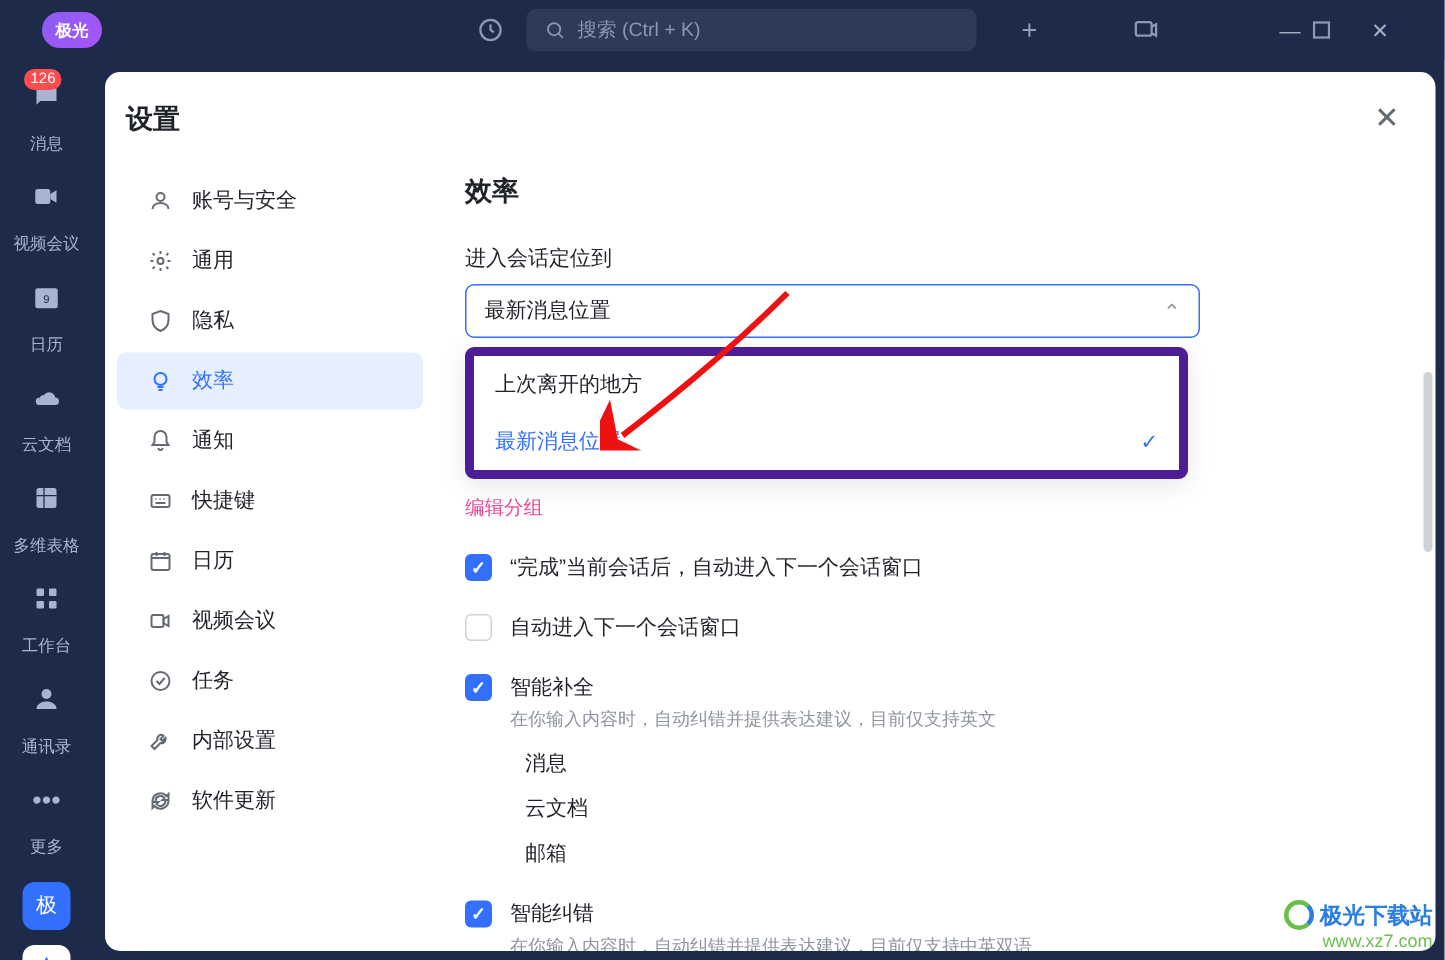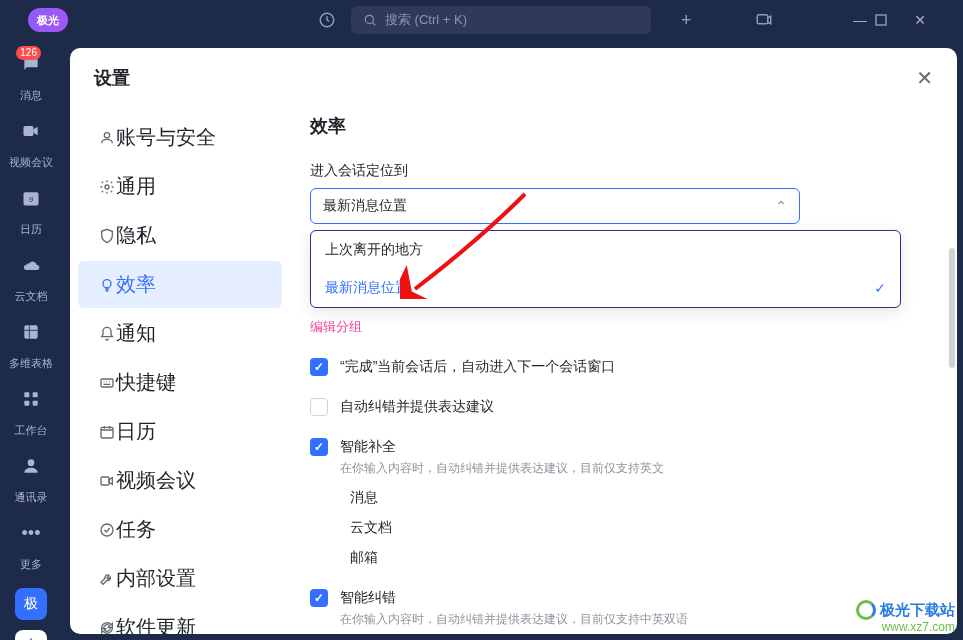--- a/index.html
+++ b/index.html
@@ -20,39 +20,39 @@
 .rail-item { display: flex; flex-direction: column; align-items: center; gap: 12px; position: relative; cursor: pointer; }
 .rail-item .ricon { width: 24px; height: 24px; display: flex; align-items: center; justify-content: center; font-size: 18px; }
 .rail-item .badge { position: absolute; top: -6px; right: 2px; background: #ff4d4f; color: #fff; font-size: 10px; padding: 0 4px; border-radius: 8px; line-height: 14px; }
 .rail-bottom { margin-top: auto; margin-bottom: 10px; display: flex; flex-direction: column; gap: 10px; align-items: center; }
 .rail-bottom .sq { width: 32px; height: 32px; border-radius: 8px; display: flex; align-items: center; justify-content: center; font-size: 14px; }
 .rail-bottom .sq.blue { background: #3370ff; color: #fff; }
 .rail-bottom .sq.white { background: #fff; }
 
 
 .panel { position: absolute; left: 70px; top: 48px; right: 6px; bottom: 6px; background: #fff; border-radius: 10px; display: flex; flex-direction: column; }
-.panel-header { display: flex; align-items: center; padding: 18px 24px 14px 24px; }
+.panel-header { display: flex; align-items: center; padding: 18px 24px 14px 14px; }
 .panel-header h1 { font-size: 18px; font-weight: 600; color: #1f2329; }
 .panel-header .close { margin-left: auto; font-size: 20px; color: #646a73; cursor: pointer; }
 .panel-body { flex: 1; display: flex; overflow: hidden; }
 
 
 .setnav { width: 220px; padding: 8px 0; }
-.setnav-item { display: flex; align-items: center; padding: 10px 20px; font-size: 20px; color: #1f2329; cursor: pointer; border-radius: 6px; margin: 2px 8px; }
+.setnav-item { display: flex; align-items: center; gap: 12px; padding: 10px 20px; font-size: 14px; color: #1f2329; cursor: pointer; border-radius: 6px; margin: 2px 8px; }
 .setnav-item .sicon { width: 18px; height: 18px; display: flex; align-items: center; justify-content: center; color: #646a73; }
 .setnav-item.active { background: #e6efff; color: #3370ff; }
 .setnav-item.active .sicon { color: #3370ff; }
 
 
 .content { flex: 1; padding: 10px 40px 20px 20px; overflow-y: auto; position: relative; }
 .content h2 { font-size: 18px; font-weight: 600; color: #1f2329; margin-bottom: 24px; }
 .content .label { font-size: 14px; color: #1f2329; margin-bottom: 8px; }
 .select-box { width: 490px; border: 1px solid #3370ff; border-radius: 6px; height: 36px; display: flex; align-items: center; padding: 0 12px; font-size: 14px; color: #1f2329; position: relative; }
 .select-box .chev { margin-left: auto; color: #8f959e; }
-.dropdown { width: 591px; background: #fff; border: 1px solid #4c1d95; border-radius: 6px; box-shadow: 0 4px 16px rgba(0,0,0,0.1); margin-top: 6px; overflow: hidden; }
+.dropdown { width: 482px; background: #fff; border: 6px solid #4c1d95; border-radius: 6px; box-shadow: 0 4px 16px rgba(0,0,0,0.1); margin-top: 6px; overflow: hidden; }
 .dropdown .opt { padding: 10px 14px; font-size: 14px; color: #1f2329; cursor: pointer; display: flex; align-items: center; }
 .dropdown .opt.sel { color: #3370ff; }
 .dropdown .opt .check { margin-left: auto; color: #3370ff; }
 
 .link { color: #ec4899; font-size: 13px; margin-top: 10px; display: inline-block; }
 .row { display: flex; align-items: flex-start; gap: 12px; margin-top: 22px; }
 .row .cb { width: 18px; height: 18px; border-radius: 4px; flex-shrink: 0; display: flex; align-items: center; justify-content: center; }
 .row .cb.checked { background: #3370ff; }
 .row .cb.checked::after { content: "✓"; color: #fff; font-size: 12px; font-weight: bold; }
 .row .cb.unchecked { border: 1.5px solid #d0d3d6; }
@@ -310,21 +310,21 @@
           </div>
       </div>
       <a class="link">编辑分组</a>
 
       <div class="row">
         <div class="cb checked"></div>
         <div class="txt">“完成”当前会话后，自动进入下一个会话窗口</div>
       </div>
       <div class="row">
         <div class="cb unchecked"></div>
-        <div class="txt">自动纠错并提供表达建议</div>
+        <div class="txt">自动进入下一个会话窗口</div>
       </div>
       <div class="row">
         <div class="cb checked"></div>
         <div>
           <div class="txt">智能补全</div>
           <div class="sub">在你输入内容时，自动纠错并提供表达建议，目前仅支持英文</div>
         </div>
       </div>
       <div class="subrows">
         <div class="srow">

